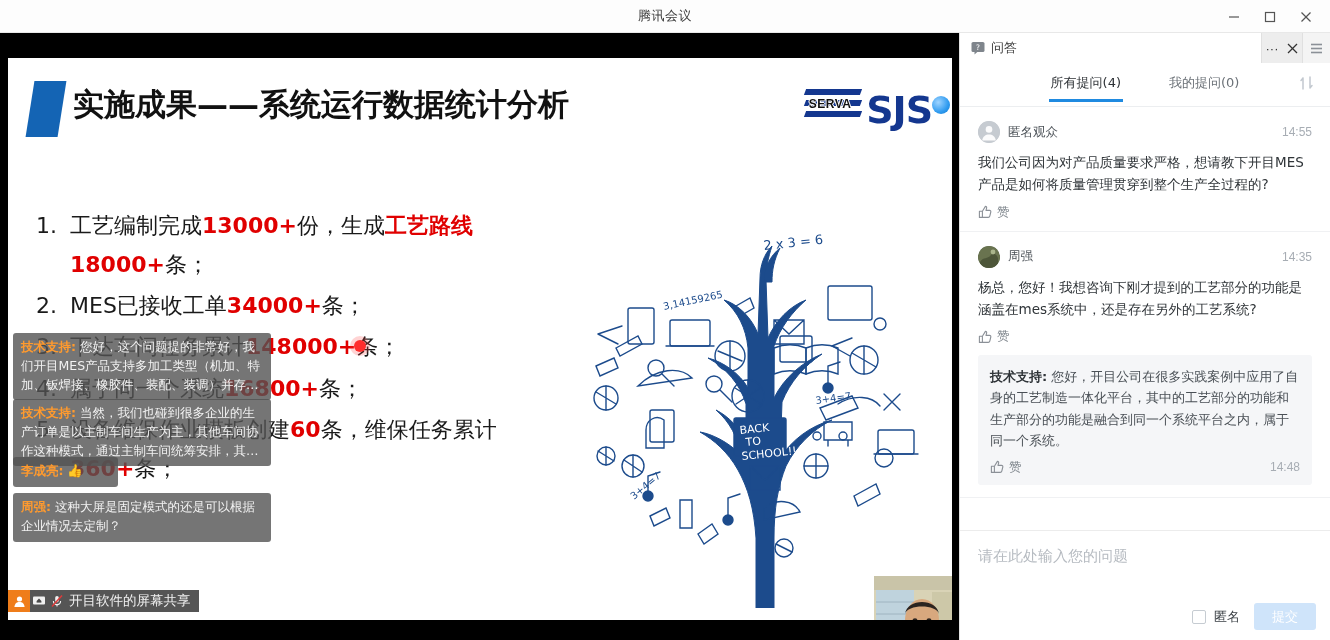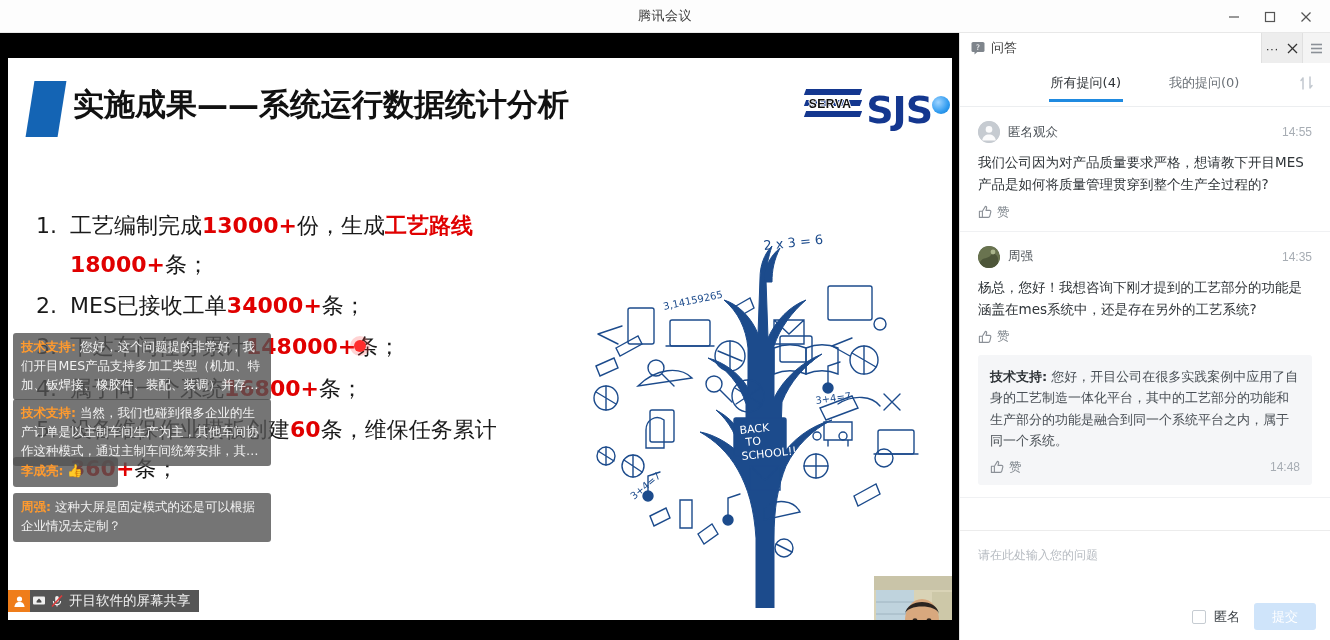--- a/index.html
+++ b/index.html
@@ -166,21 +166,21 @@
   }
   .reply-body { font-size:13px; color:#4a5056; line-height:1.62;
                 font-family:"DejaVu Sans","Liberation Sans",sans-serif; }
   .reply-body b { color:#2f3438; }
   .reply-foot { margin-top:8px; display:flex; align-items:center; }
   .reply-foot .qlike { margin-top:0; flex:1; }
   .reply-foot .qtime { font-size:12px; color:#a7adb4; }
 
   .composer { border-top:1px solid #ececec; height:110px; position:relative; }
   .composer-input {
-    padding:16px 18px 0 18px; font-size:12px; color:#b6bbc1;
+    padding:16px 18px 0 18px; font-size:15px; color:#b6bbc1;
     font-family:"DejaVu Sans","Liberation Sans",sans-serif;
   }
   .composer-foot {
     position:absolute; right:14px; bottom:10px; display:flex; align-items:center; gap:14px;
   }
   .anon { display:flex; align-items:center; gap:8px; font-size:13px; color:#3c4146;
           font-family:"DejaVu Sans","Liberation Sans",sans-serif; }
   .cbox { width:14px; height:14px; border:1px solid #c6ccd2; border-radius:2px; background:#fff; }
   .submit {
     width:62px; height:27px; border-radius:3px; background:#cfe4fa; color:#ffffff;

